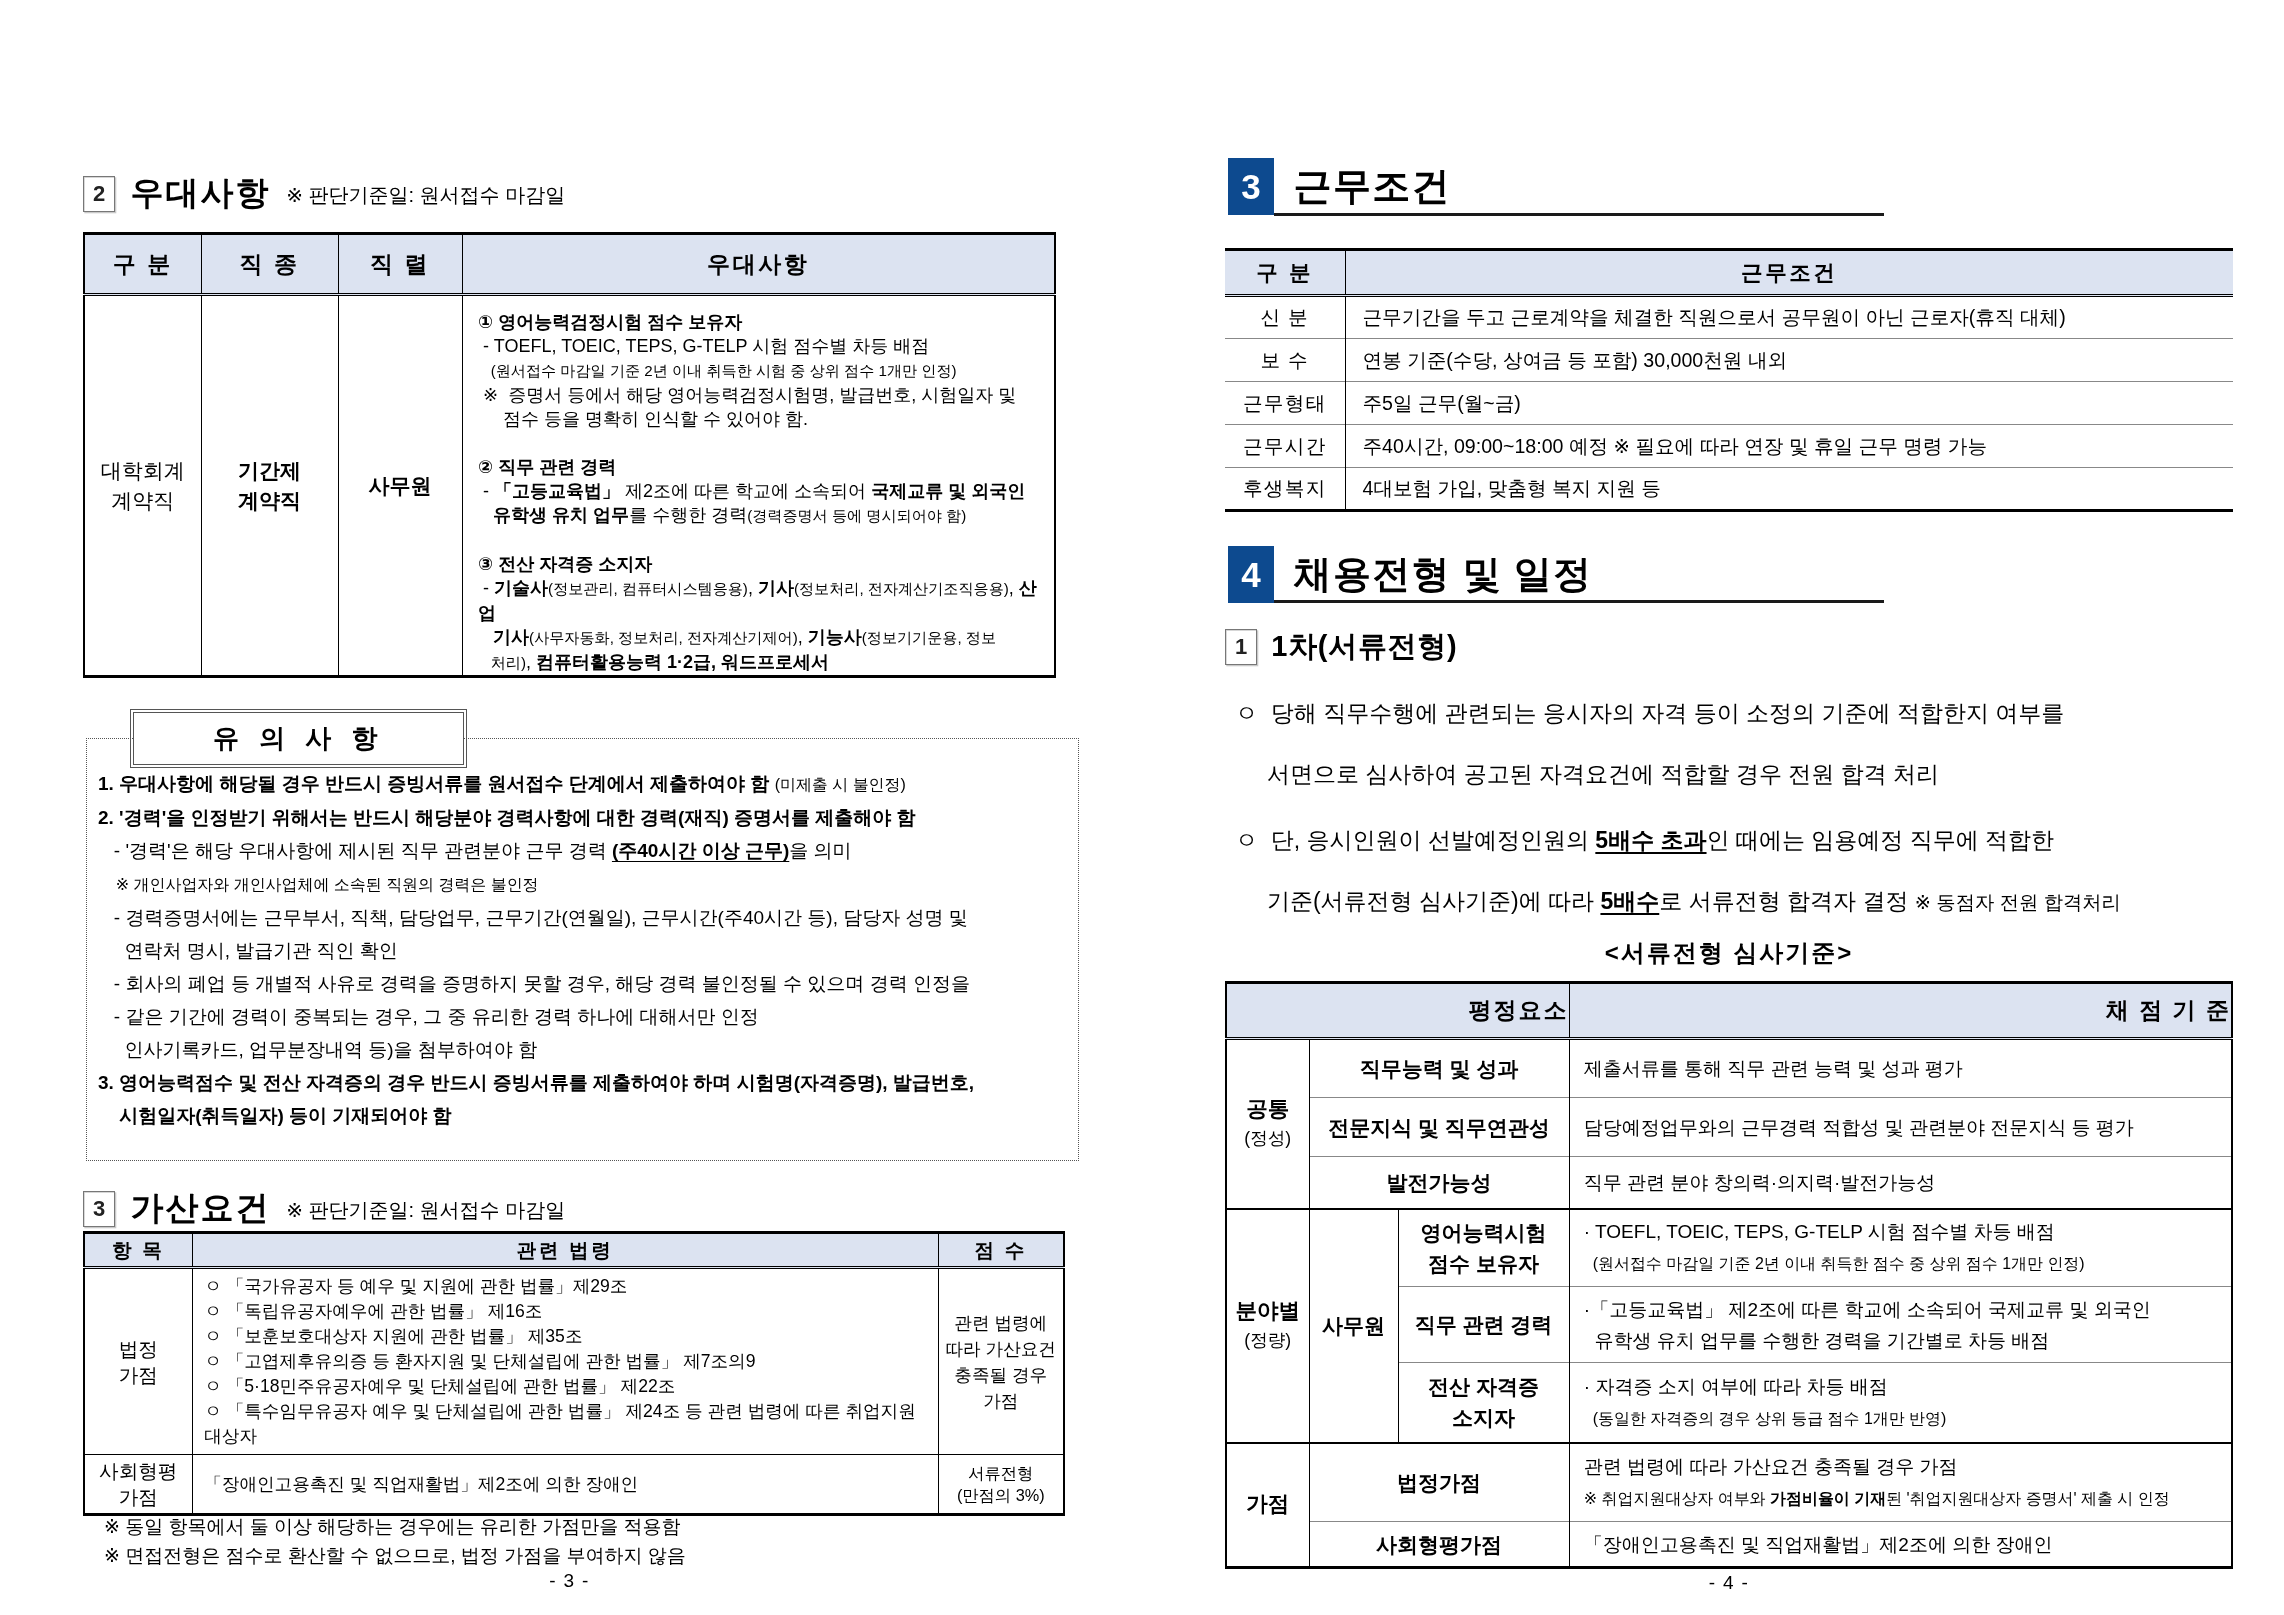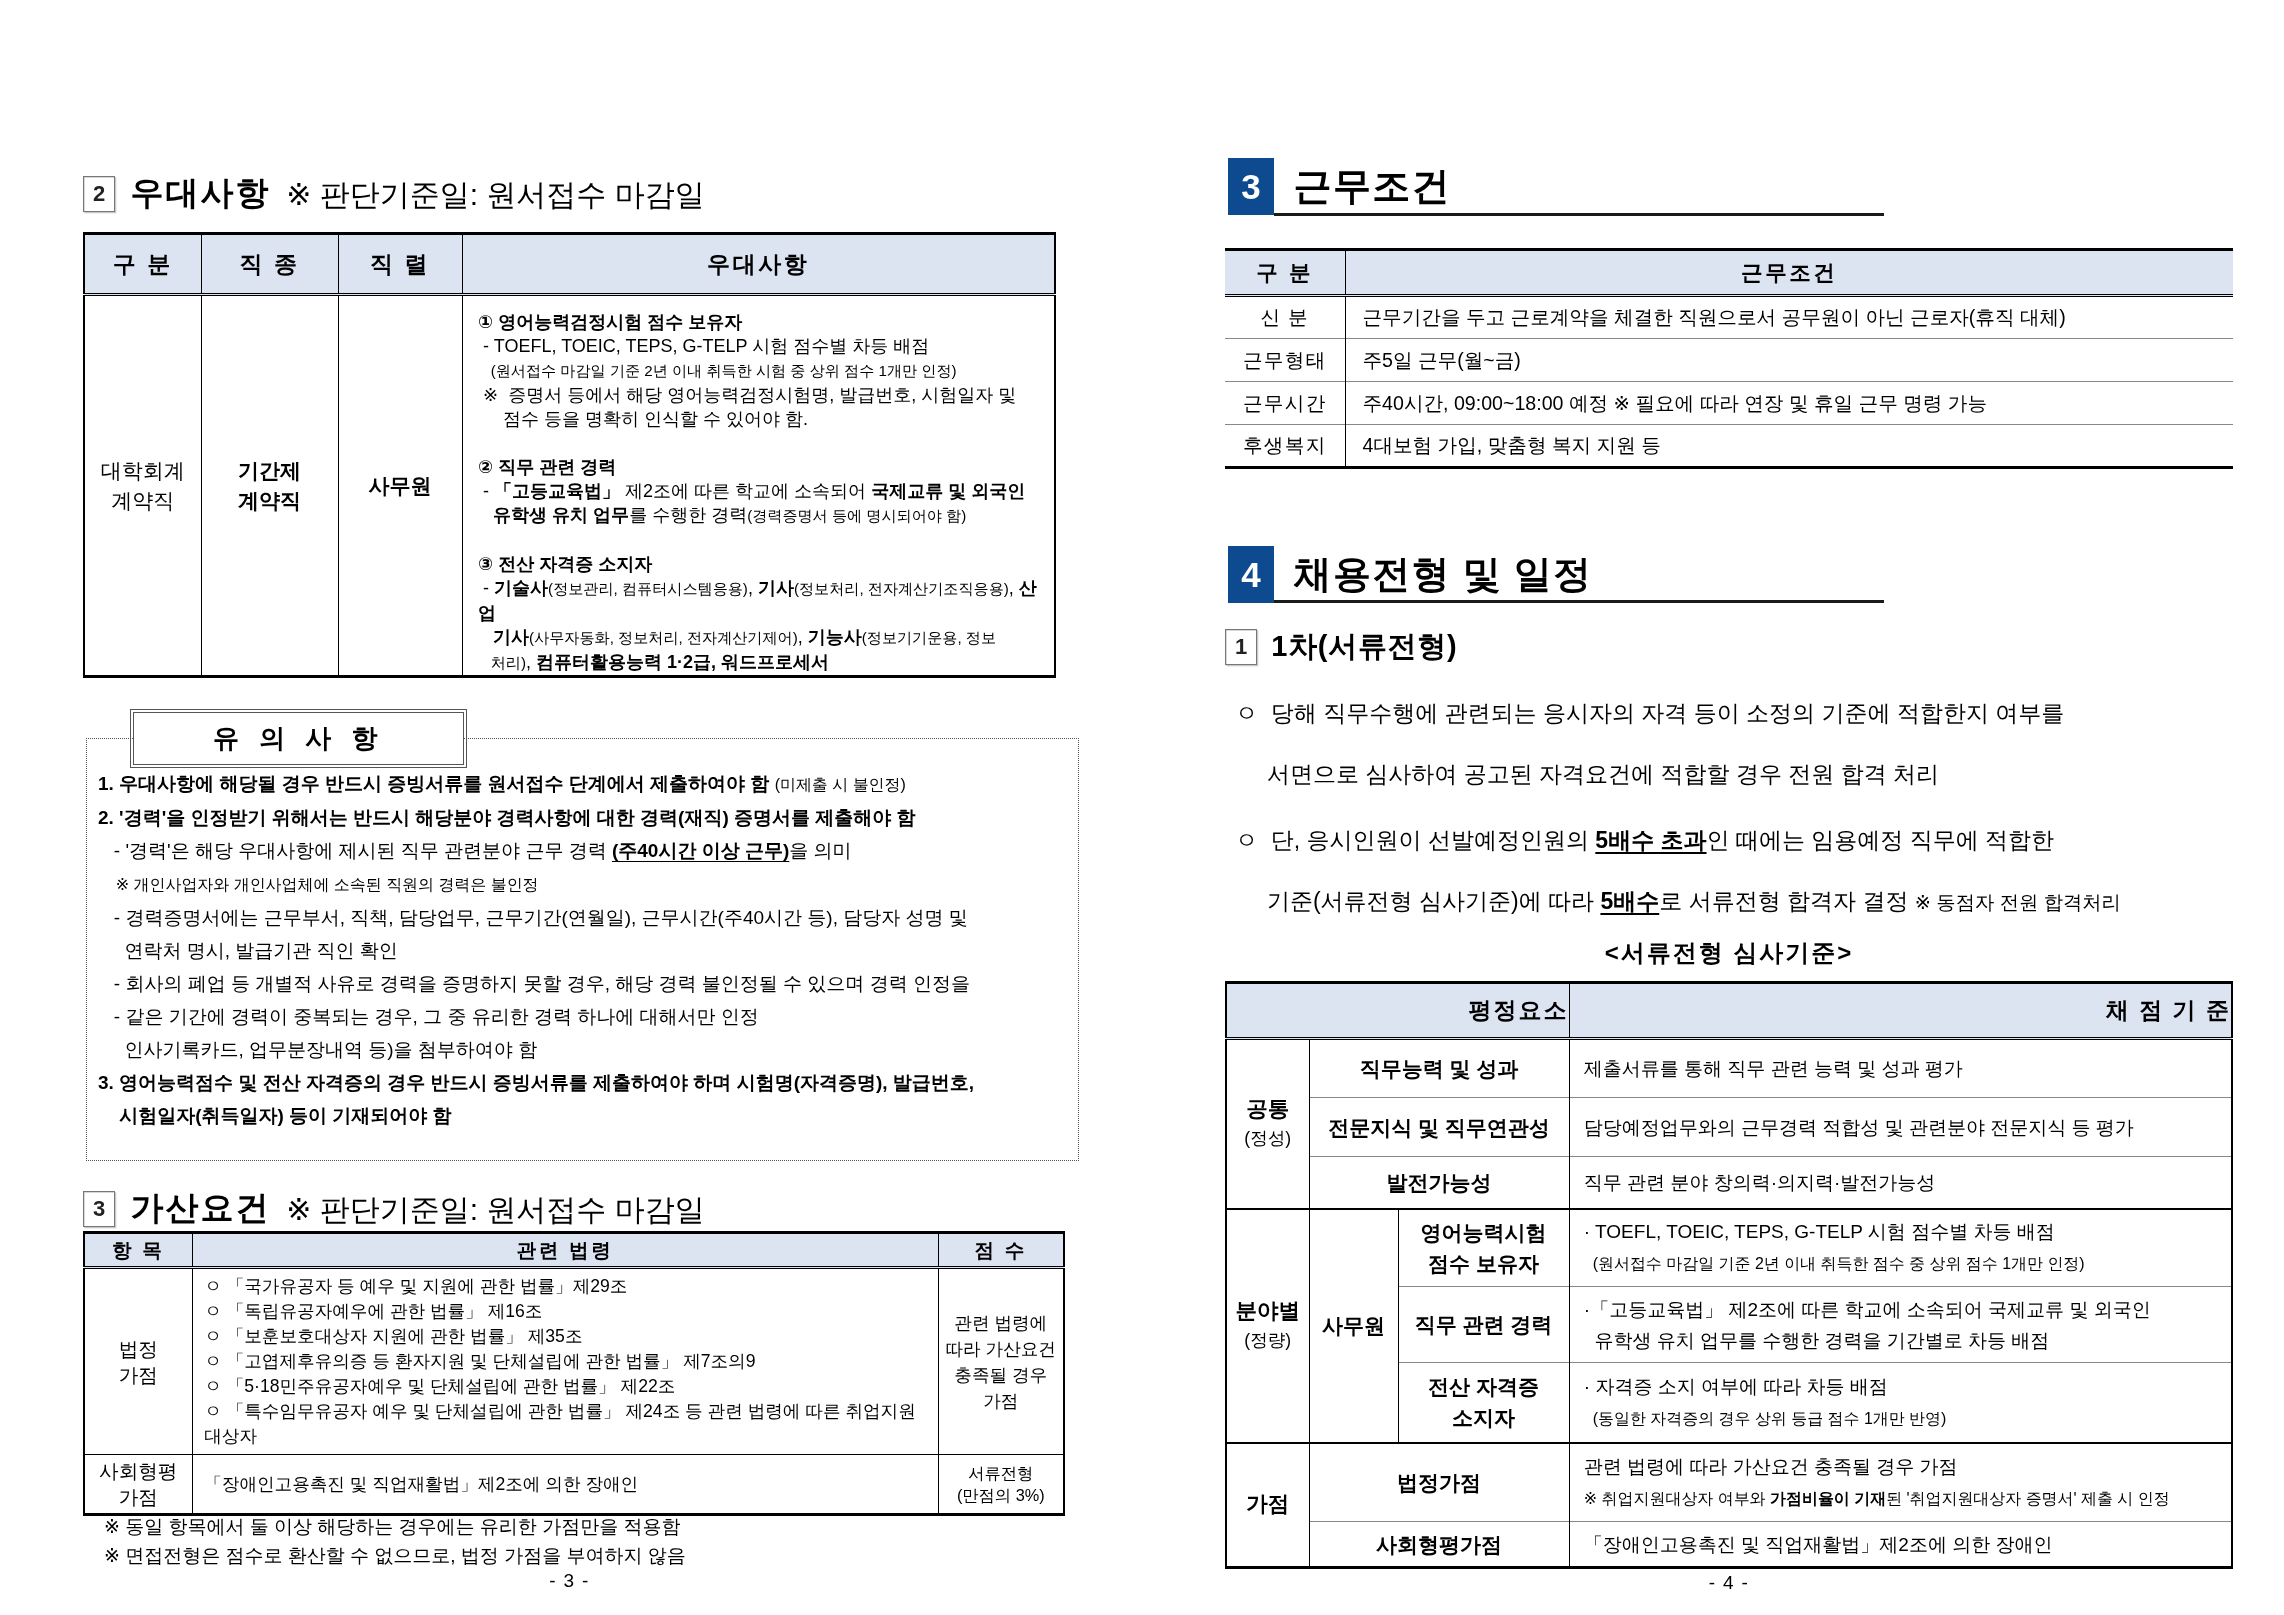--- a/index.html
+++ b/index.html
@@ -8,21 +8,21 @@
   .ln{white-space:pre-wrap;}
   .b{font-weight:bold;}
   .u{text-decoration:underline;text-underline-offset:3.9px;}
   .sm{font-size:0.84em;}
 
   
   .sec-head{position:absolute;display:flex;align-items:center;gap:15.6px;}
   .numbox{flex:0 0 auto;width:30px;height:34px;border:1.3px solid #777;box-shadow:1.3px 1.3px 0 #c9c9c9, inset 0.7px 0.7px 0 #c9c9c9;
           display:flex;align-items:center;justify-content:center;font-size:22px;font-weight:bold;color:#222;background:#fff;}
   .sec-title{font-size:33px;font-weight:800;letter-spacing:2px;}
-  .sec-note{font-size:30px;padding-top:3.9px;}
+  .sec-note{font-size:20px;padding-top:3.9px;}
 
   
   table{border-collapse:collapse;table-layout:fixed;padding-left:44px;}
   th,td{padding:0;margin:0;vertical-align:middle;}
 
   
   .t1{position:absolute;left:83px;top:232px;width:973px;border:2px solid #000;border-top-width:3.3px;border-bottom-width:3.3px;}
   .t1 th,.t1 td{border:1.3px solid #000;}
   .t1 thead tr{height:61px;}
   .t1 thead th{background:#dce3f1;font-size:23px;font-weight:bold;letter-spacing:2.6px;border-bottom:3.9px double #000;}
@@ -249,20 +249,24 @@
           <th>구 분</th>
           <th class="c-val-h" style="border-left:1.3px solid #000;">근무조건</th>
         </tr>
       </thead>
       <tbody>
         <tr>
           <td class="c-lab">신 분</td>
           <td class="c-val">근무기간을 두고 근로계약을 체결한 직원으로서 공무원이 아닌 근로자(휴직 대체)</td>
         </tr>
         <tr>
+          <td class="c-lab">보 수</td>
+          <td class="c-val">연봉 기준(수당, 상여금 등 포함) 30,000천원 내외</td>
+        </tr>
+        <tr>
           <td class="c-lab">근무형태</td>
           <td class="c-val">주5일 근무(월~금)</td>
         </tr>
         <tr>
           <td class="c-lab">근무시간</td>
           <td class="c-val">주40시간, 09:00~18:00 예정 ※ 필요에 따라 연장 및 휴일 근무 명령 가능</td>
         </tr>
         <tr>
           <td class="c-lab">후생복지</td>
           <td class="c-val">4대보험 가입, 맞춤형 복지 지원 등</td>

